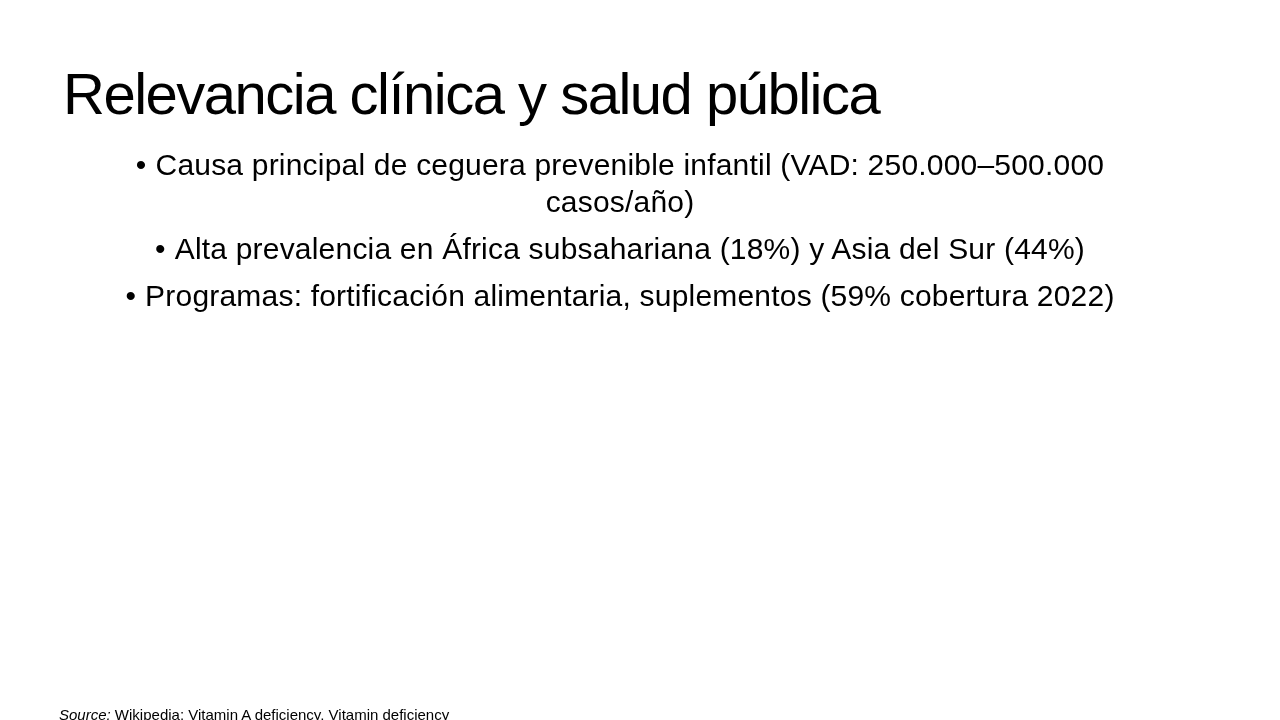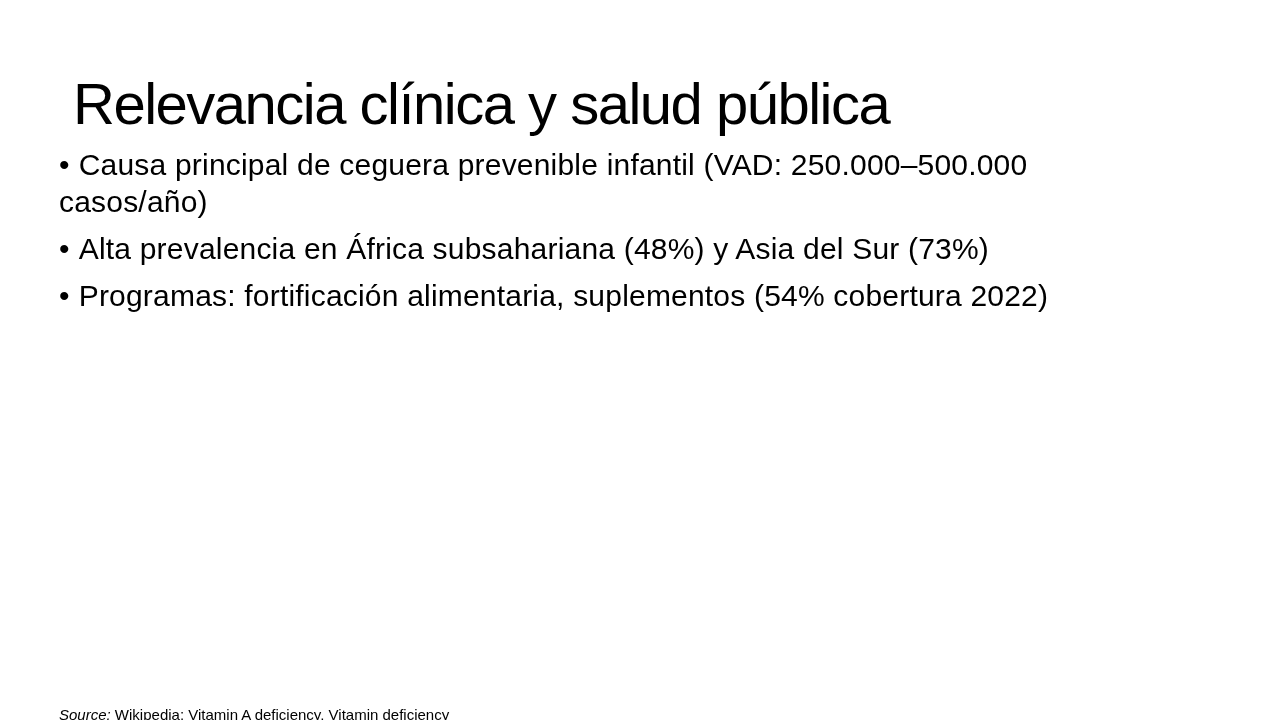--- a/index.html
+++ b/index.html
@@ -9,32 +9,33 @@
     height: 720px;
     background: #ffffff;
     overflow: hidden;
     color: #000000;
     font-family: "Liberation Sans", sans-serif;
   }
   .title {
     position: absolute;
     left: 59px;
     top: 58px;
-    margin: 14px;
+    margin: 4px;
     font-size: 58px;
     font-weight: 400;
     letter-spacing: -1.5px;
     line-height: 1.1;
     white-space: nowrap;
   }
   .bullets {
     position: absolute;
     left: 59px;
     top: 146px;
     width: 1122px;
+    text-align: center;
   }
   .bullet {
     margin: 0 0 10px 0;
     font-size: 30px;
     line-height: 37px;
     letter-spacing: 0.2px;
     font-weight: 400;
   }
   .bullet .marker {
     margin-right: 9px;
@@ -50,19 +51,19 @@
 </style>
 </head>
 <body>
 
 <div class="slide">
 
   <h1 class="title">Relevancia clínica y salud pública</h1>
 
   <div class="bullets">
     <p class="bullet"><span class="marker">•</span><span>Causa principal de ceguera prevenible infantil (VAD: 250.000–500.000 casos/año)</span></p>
-    <p class="bullet"><span class="marker">•</span><span>Alta prevalencia en África subsahariana (48%) y Asia del Sur (73%)</span></p>
-    <p class="bullet"><span class="marker">•</span><span>Programas: fortificación alimentaria, suplementos (54% cobertura 2022)</span></p>
+    <p class="bullet"><span class="marker">•</span><span>Alta prevalencia en África subsahariana (18%) y Asia del Sur (44%)</span></p>
+    <p class="bullet"><span class="marker">•</span><span>Programas: fortificación alimentaria, suplementos (59% cobertura 2022)</span></p>
   </div>
 
   <p class="source"><span class="label">Source:</span><span> Wikipedia: Vitamin A deficiency, Vitamin deficiency</span></p>
 
 </div>
 
 </body></html>

